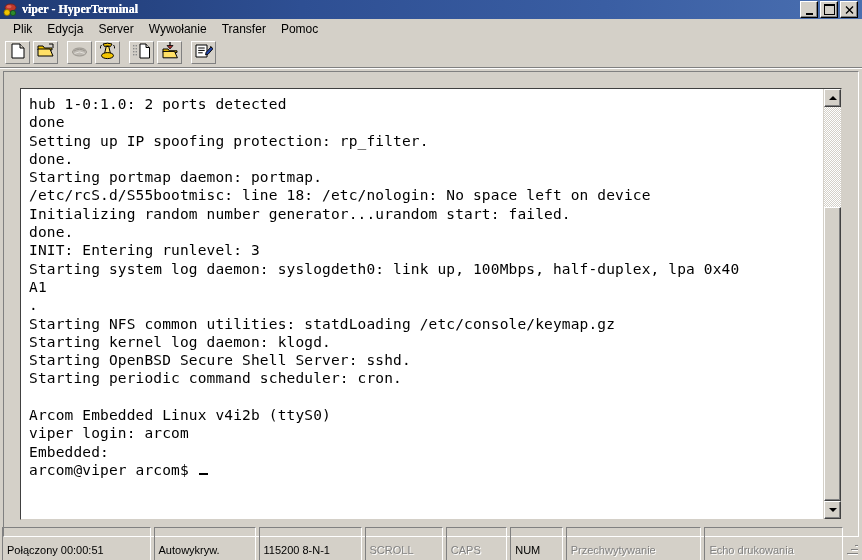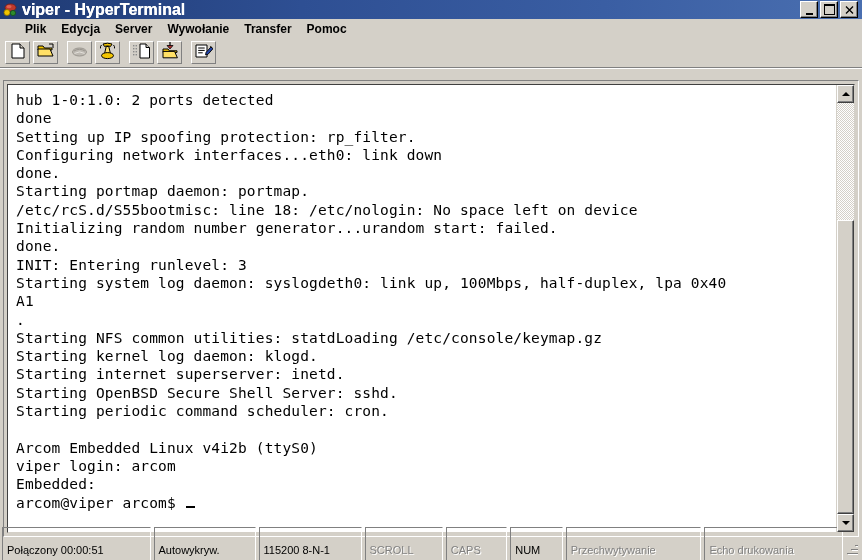--- a/index.html
+++ b/index.html
@@ -12,22 +12,22 @@
   .window{width:862px;height:560px;display:flex;flex-direction:column;background:#d4d0c8;position:relative;}
 
   
   .titlebar{
     height:19px;flex:0 0 19px;
     background:linear-gradient(to right,#1f3a73 0%,#2e4f93 35%,#3a5ea3 70%,#4a6fb0 100%);
     display:flex;align-items:center;padding:0 2px 0 3px;
   }
   .title-icon{width:15px;height:14px;flex:0 0 15px;position:relative;margin-right:4px;}
   .title-text{
-    color:#fff;font-size:16px;font-weight:bold;
-    font-family:Liberation Sans, sans-serif;
+    color:#fff;font-size:12px;font-weight:bold;
+    font-family:Liberation Serif, serif;
     white-space:nowrap;letter-spacing:0px;flex:1;
     text-shadow:0 0 0 #fff;
   }
   .winbtns{display:flex;gap:2px;align-items:center;margin-right:2px;}
   .wbtn{
     width:16px;height:15px;background:#d4d0c8;
     border-top:1px solid #fff;border-left:1px solid #fff;
     border-right:1px solid #000;border-bottom:1px solid #000;
     box-shadow:inset -1px -1px 0 #808080;
     position:relative;
@@ -35,21 +35,21 @@
   .wbtn span{position:absolute;left:0;right:0;top:0;bottom:0;
     display:flex;align-items:center;justify-content:center;
     font-size:9px;line-height:1;color:#000;font-family:"Liberation Sans",sans-serif;}
   .wbtn.min span{align-items:flex-end;padding-bottom:2px;}
   .wbtn.min i{display:block;width:7px;height:2px;background:#000;}
   .wbtn.max i{display:block;width:9px;height:8px;border:1px solid #000;border-top-width:2px;background:transparent;}
 
   
   .menubar{
     height:19px;flex:0 0 19px;display:flex;align-items:center;
-    background:#d4d0c8;padding-left:18px;border-bottom:0;font-weight:bold;
+    background:#d4d0c8;padding-left:6px;border-bottom:0;
   }
   .menuitem{
     font-size:12px;color:#000;padding:1px 7px;margin-right:1px;
     font-family:"Liberation Sans",sans-serif;white-space:nowrap;cursor:default;
   }
 
   
   .toolbar{
     height:29px;flex:0 0 29px;background:#d4d0c8;
     display:flex;align-items:center;padding-left:4px;gap:0px;
@@ -64,25 +64,25 @@
   .tbtn .face{
     width:23px;height:21px;background:#d4d0c8;
     border-top:1px solid #fff;border-left:1px solid #fff;
     border-right:1px solid #808080;border-bottom:1px solid #808080;
     display:flex;align-items:center;justify-content:center;
   }
   .tbsep{width:6px;height:23px;}
 
   
   .term-outer{
-    flex:1;margin:12px 3px 0 3px;
+    flex:1;margin:3px 3px 0 3px;
     background:#d4d0c8;
     border-top:1px solid #808080;border-left:1px solid #808080;
     border-right:1px solid #fff;border-bottom:1px solid #fff;
-    padding:3px;
+    padding:16px;
     display:flex;min-height:0;
   }
   .term-inner{
     flex:1;display:flex;min-height:0;
     border-top:1px solid #404040;border-left:1px solid #404040;
     border-right:1px solid #d4d0c8;border-bottom:1px solid #d4d0c8;
     background:#fff;
   }
   .term-screen{
     flex:1;background:#fff;overflow:hidden;
@@ -303,33 +303,31 @@
       </div>
 
   </div>
 
   <div class="term-outer">
     <div class="term-inner">
       <div class="term-screen">
         <div class="term-line">hub 1-0:1.0: 2 ports detected</div>
         <div class="term-line">done</div>
         <div class="term-line">Setting up IP spoofing protection: rp_filter.</div>
-        <div class="term-line">Configuring network interfaces...eth0: link down</div>
         <div class="term-line">done.</div>
         <div class="term-line">Starting portmap daemon: portmap.</div>
         <div class="term-line">/etc/rcS.d/S55bootmisc: line 18: /etc/nologin: No space left on device</div>
         <div class="term-line">Initializing random number generator...urandom start: failed.</div>
         <div class="term-line">done.</div>
         <div class="term-line">INIT: Entering runlevel: 3</div>
         <div class="term-line">Starting system log daemon: syslogdeth0: link up, 100Mbps, half-duplex, lpa 0x40</div>
         <div class="term-line">A1</div>
         <div class="term-line">.</div>
         <div class="term-line">Starting NFS common utilities: statdLoading /etc/console/keymap.gz</div>
         <div class="term-line">Starting kernel log daemon: klogd.</div>
-        <div class="term-line">Starting internet superserver: inetd.</div>
         <div class="term-line">Starting OpenBSD Secure Shell Server: sshd.</div>
         <div class="term-line">Starting periodic command scheduler: cron.</div>
         <div class="term-line">&nbsp;</div>
         <div class="term-line">Arcom Embedded Linux v4i2b (ttyS0)</div>
         <div class="term-line">viper login: arcom</div>
         <div class="term-line">Embedded:</div>
         <div class="term-line"><span>arcom@viper arcom$ </span><span class="cursorblock"></span></div>
       </div>
 
       <div class="vscroll">

